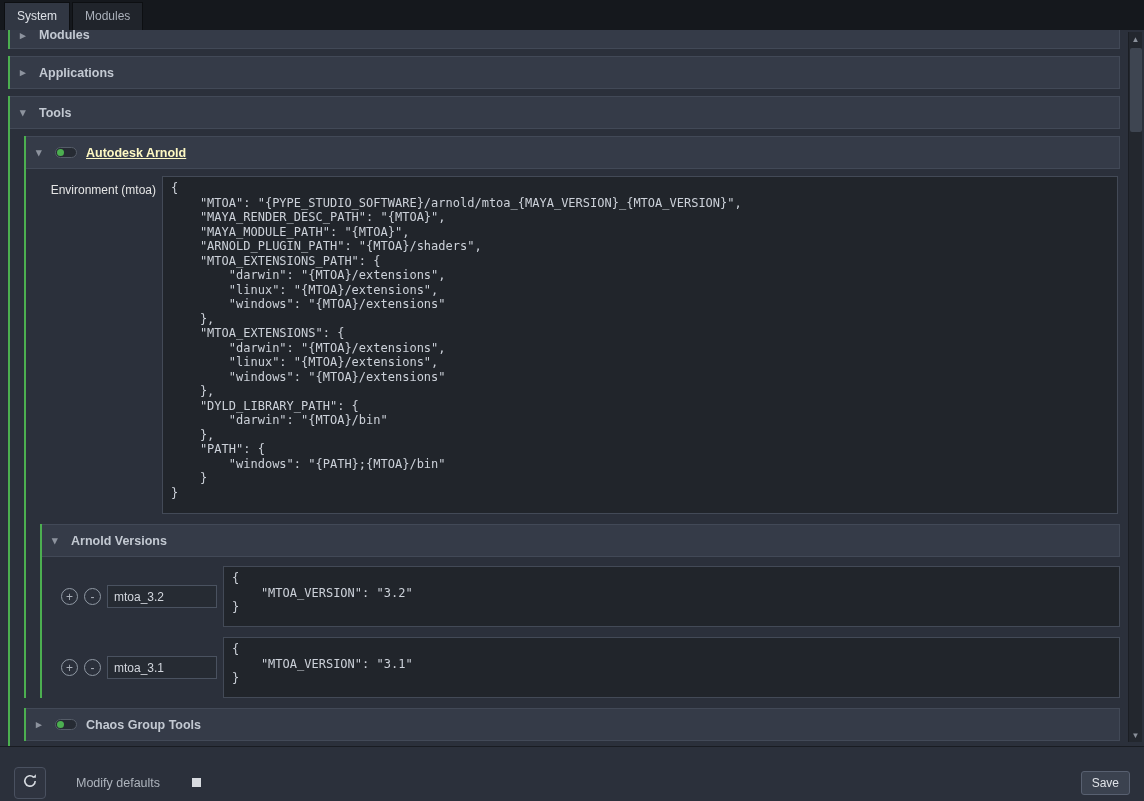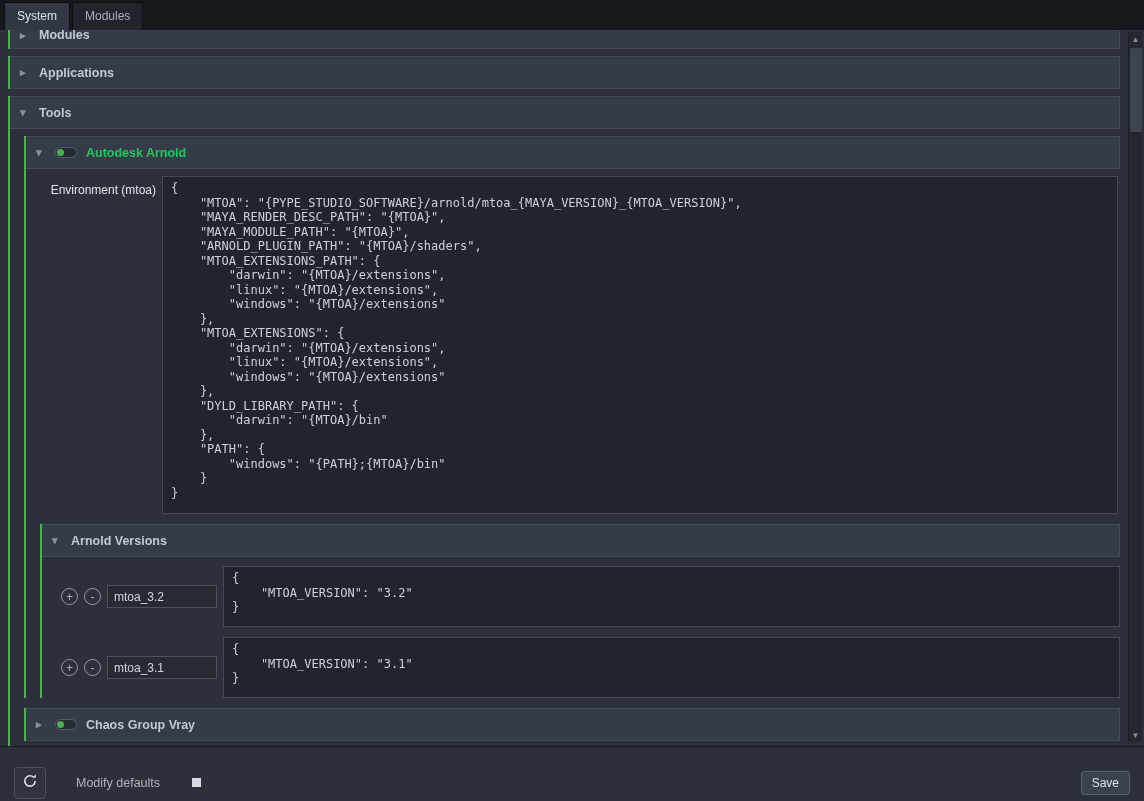--- a/index.html
+++ b/index.html
@@ -35,21 +35,21 @@
     height:33px; background:#353b48;
     border:1px solid #424957; border-left:none;
     display:flex; align-items:center; gap:9px; padding:0 10px;
     font-size:12.5px; font-weight:bold; color:#c3c9d2;
     cursor:default;
   }
   .arrow { color:#8d939e; font-size:11px; width:10px; display:inline-block; }
   .cut-top { margin-top:-12px; }
   .cut-top .section-header { height:29px; align-items:flex-end; padding-bottom:6px; }
   .tools-body { padding:7px 0 8px 14px; }
-  .green-name { color:#22c55e; }
+  .green-name { color:#fef9c3;text-decoration:underline; }
   
   .toggle {
     width:22px; height:11px; border-radius:6px;
     background:#262b33; border:1px solid #555c68;
     position:relative; display:inline-block;
   }
   .toggle .knob {
     position:absolute; left:1px; top:1px; width:7px; height:7px;
     border-radius:50%; background:#4caf50;
   }
@@ -212,21 +212,21 @@
           </div>
         </div>
       </div>
 
       <div class="section">
         <div class="section-header">
           <span class="arrow">▸</span>
           <span class="toggle">
             <span class="knob"></span>
           </span>
-          <span>Chaos Group Vray</span>
+          <span>Chaos Group Tools</span>
         </div>
       </div>
 
     </div>
   </div>
 
   <div class="scrollbar">
     <div class="sb-arrow">▲</div>
     <div class="sb-thumb"></div>
     <div class="sb-arrow down">▼</div>

